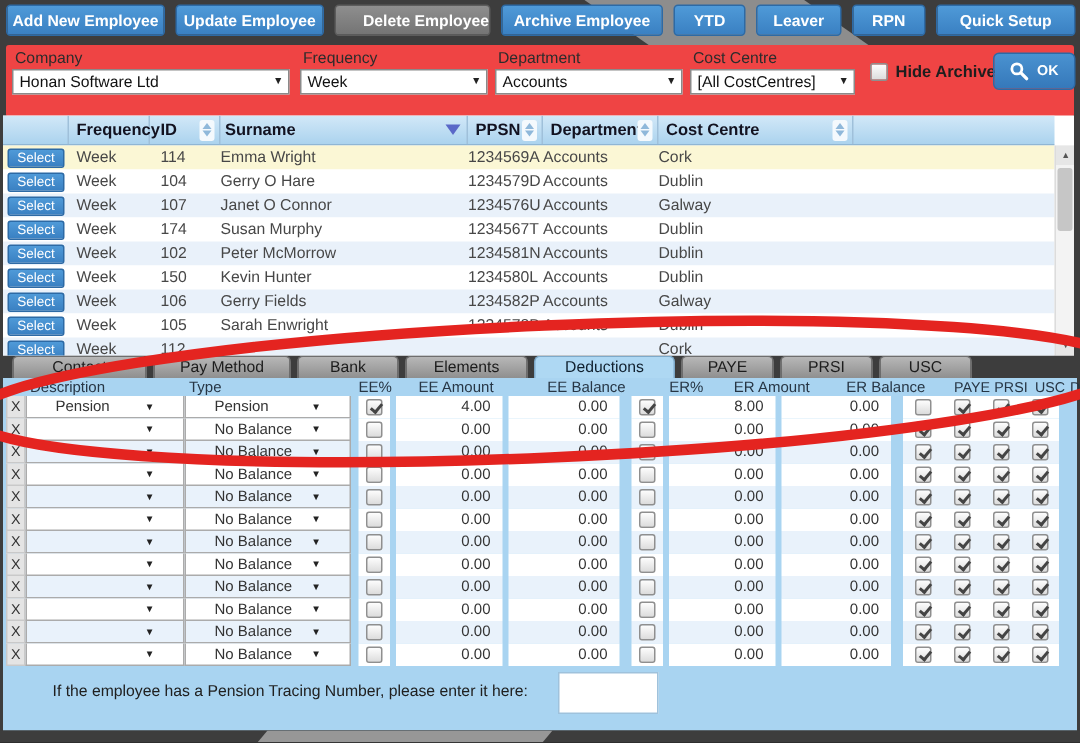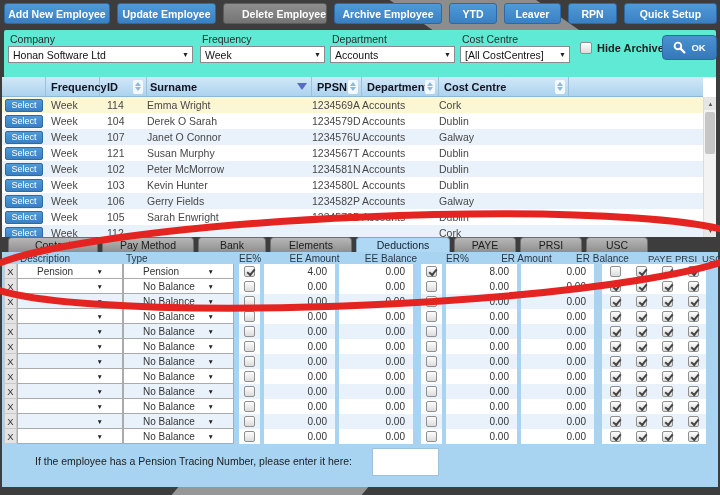--- a/index.html
+++ b/index.html
@@ -19,21 +19,21 @@
     background:linear-gradient(#4f9ad8,#3a80c2); color:#fff; font-weight:bold;
     font-size:10.5px; font-family:inherit; cursor:pointer; }
   .tbtn.active { background:linear-gradient(#8e8e8e,#747474); border-color:#5c5c5c;text-align:right; }
   .toolbar .tbtn:nth-child(1){width:106px}.toolbar .tbtn:nth-child(2){width:99px}
   .toolbar .tbtn:nth-child(3){width:104px}.toolbar .tbtn:nth-child(4){width:108px}
   .toolbar .tbtn:nth-child(5){width:48px}.toolbar .tbtn:nth-child(6){width:57px}
   .toolbar .tbtn:nth-child(7){width:49px}.toolbar .tbtn:nth-child(8){width:93px}
 
   
   .filterbar { position:absolute; left:4px; top:30px; width:712px; height:48px;
-    background:#5eead4; border-radius:2px; z-index:1; }
+    background:#ef4444; border-radius:2px; z-index:1; }
   .ffields { position:absolute; left:4px; top:2px; display:flex; }
   .ffield { display:flex; flex-direction:column; }
   .ffield:nth-child(1){width:185px;margin-right:7px}
   .ffield:nth-child(2){width:125px;margin-right:5px}
   .ffield:nth-child(3){width:125px;margin-right:5px}
   .ffield:nth-child(4){width:110px}
   .flabel { font-size:10.5px; color:#2c2c2c; height:14px; padding:1px 0 0 2px; }
   .fselect { height:17px; background:#fff; border:1px solid #8a8a8a;
     display:flex; align-items:center; justify-content:space-between;
     padding:0 3px 0 4px; font-size:10.5px; color:#111; cursor:pointer; }
@@ -109,23 +109,23 @@
   
   .dedpanel { position:absolute; left:2px; top:252px; width:716px; height:235px;
     background:#a9d4f1; z-index:1; }
   .dhead { display:flex; height:11px; margin:1px 0 0 2px; font-size:10px;
     color:#273645; align-items:center; }
   .dh-x{width:13px;flex:none}
   .dh{flex:none}
   .dh-desc{width:106px;padding-left:3px}
   .dh-type{width:111px;margin-right:5px;padding-left:3px}
   .dh-ee{width:21px;margin-right:19px;text-align:left}
-  .dh-eea{width:71px;margin-right:4px;text-align:center}
+  .dh-eea{width:71px;margin-right:4px;}
   .dh-eeb{width:74px;margin-right:8px;text-align:center}
-  .dh-er{width:43px;margin-right:12px;text-align:center}
+  .dh-er{width:43px;margin-right:0;text-align:center}
   .dh-era{width:71px;margin-right:4px;text-align:center}
   .dh-erb{width:73px;margin-right:8px;text-align:center}
   .dh-checks{width:104px;display:flex;flex:none}
   .dh-c{width:26px;text-align:center;font-size:9.5px}
   .drows { margin-left:2px; }
   .drow { display:flex; height:15px; align-items:stretch; }
   .drow > * { flex:none; }
   .d-x { width:13px; background:#e4e4e4; border:1px solid #c9c9c9; border-top:none;
     font-size:9.5px; color:#333; display:flex; align-items:center;
     justify-content:center; cursor:pointer; }
@@ -272,21 +272,21 @@
           <div class="c-dept">Accounts</div>
           <div class="c-cc">Cork</div>
           <div class="c-fill"></div>
         </div>
         <div class="erow">
           <div class="c-sel">
             <button class="selbtn">Select</button>
           </div>
           <div class="c-freq">Week</div>
           <div class="c-id">104</div>
-          <div class="c-sur">Derek O Sarah</div>
+          <div class="c-sur">Gerry O Hare</div>
           <div class="c-ppsn">1234579D</div>
           <div class="c-dept">Accounts</div>
           <div class="c-cc">Dublin</div>
           <div class="c-fill"></div>
         </div>
         <div class="erow">
           <div class="c-sel">
             <button class="selbtn">Select</button>
           </div>
           <div class="c-freq">Week</div>
@@ -295,21 +295,21 @@
           <div class="c-ppsn">1234576U</div>
           <div class="c-dept">Accounts</div>
           <div class="c-cc">Galway</div>
           <div class="c-fill"></div>
         </div>
         <div class="erow">
           <div class="c-sel">
             <button class="selbtn">Select</button>
           </div>
           <div class="c-freq">Week</div>
-          <div class="c-id">121</div>
+          <div class="c-id">174</div>
           <div class="c-sur">Susan Murphy</div>
           <div class="c-ppsn">1234567T</div>
           <div class="c-dept">Accounts</div>
           <div class="c-cc">Dublin</div>
           <div class="c-fill"></div>
         </div>
         <div class="erow">
           <div class="c-sel">
             <button class="selbtn">Select</button>
           </div>
@@ -319,21 +319,21 @@
           <div class="c-ppsn">1234581N</div>
           <div class="c-dept">Accounts</div>
           <div class="c-cc">Dublin</div>
           <div class="c-fill"></div>
         </div>
         <div class="erow">
           <div class="c-sel">
             <button class="selbtn">Select</button>
           </div>
           <div class="c-freq">Week</div>
-          <div class="c-id">103</div>
+          <div class="c-id">150</div>
           <div class="c-sur">Kevin Hunter</div>
           <div class="c-ppsn">1234580L</div>
           <div class="c-dept">Accounts</div>
           <div class="c-cc">Dublin</div>
           <div class="c-fill"></div>
         </div>
         <div class="erow">
           <div class="c-sel">
             <button class="selbtn">Select</button>
           </div>

